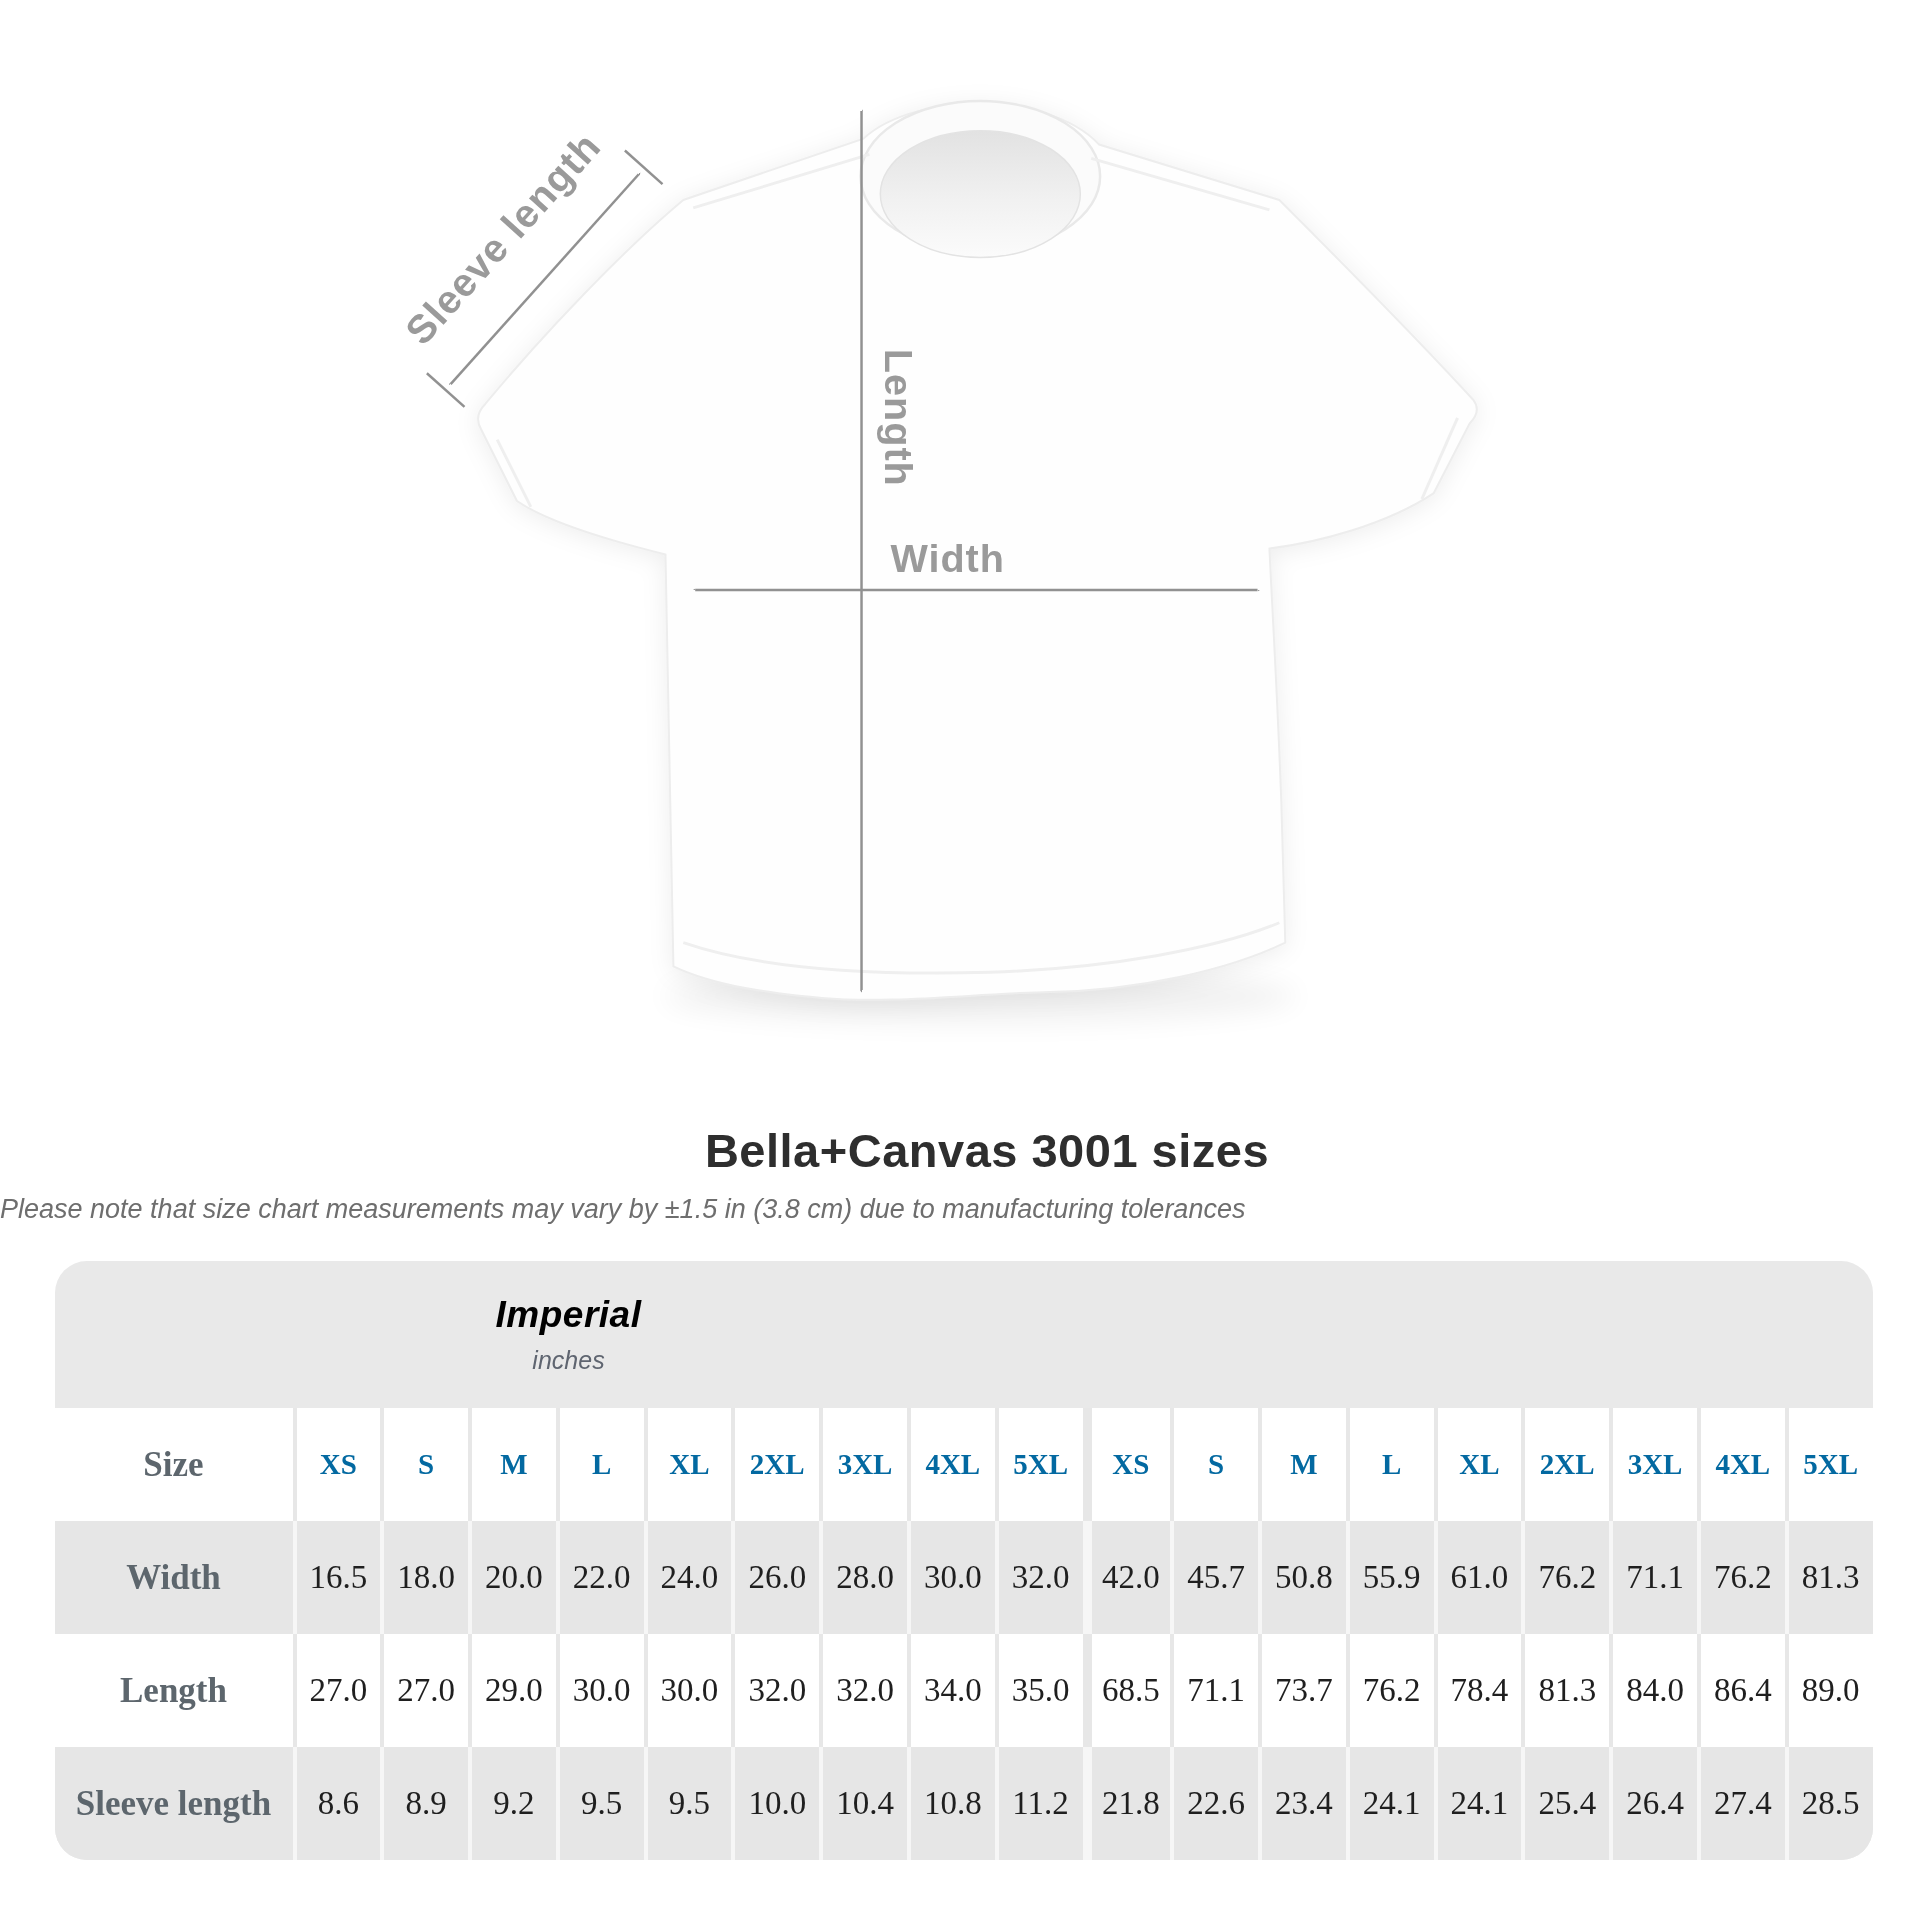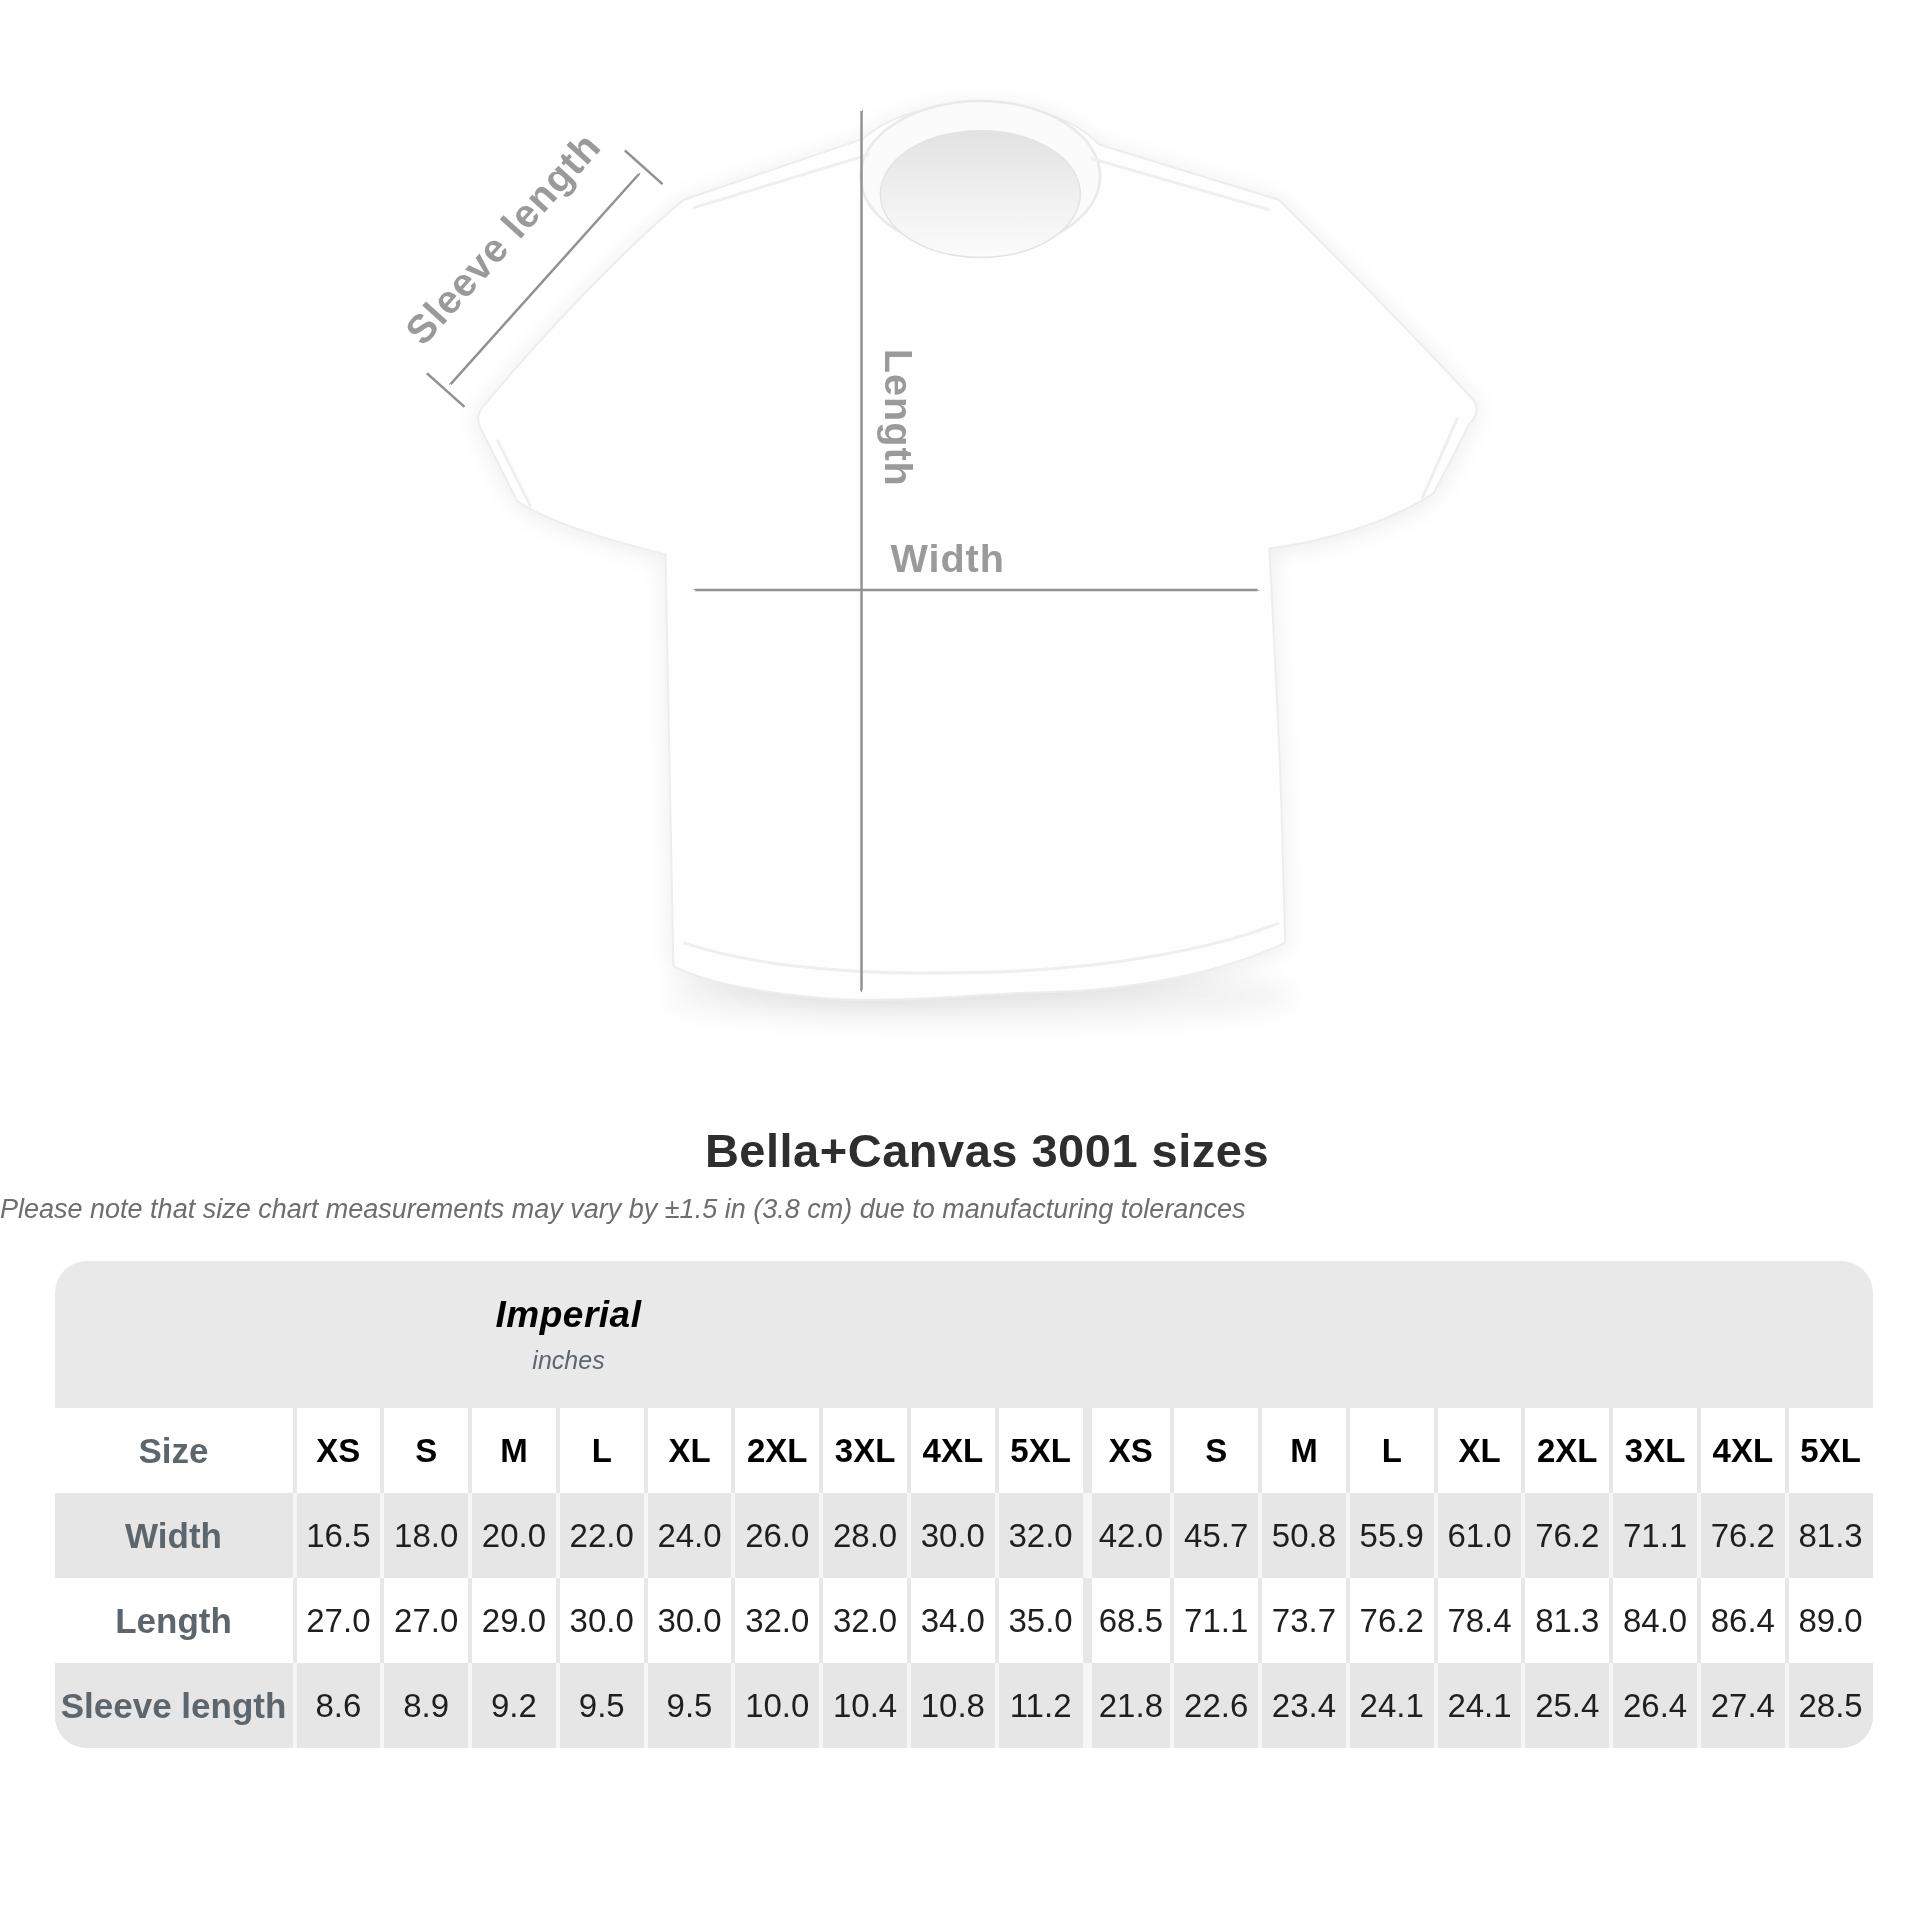--- a/index.html
+++ b/index.html
@@ -15,30 +15,30 @@
   .page-title{margin:26px 0 0;text-align:center;font-size:47px;font-weight:bold;color:#2e2e2e;letter-spacing:0.5px;padding-left:47px;}
   .page-subtitle{margin:16px 0 0;text-align:left;font-style:italic;font-size:27px;color:#6e6e6e;}
 
   
   .size-table{width:1818px;margin:36px auto 0;border-radius:32px;overflow:hidden;background:#e9e9e9;}
   .group-band{display:grid;grid-template-columns:1028px 790px;height:147px;}
   .group{display:flex;flex-direction:column;align-items:center;justify-content:center;gap:10px;}
   .group .g-title{font-size:37px;font-weight:bold;font-style:italic;color:#000000;letter-spacing:0.5px;}
   .group .g-sub{font-size:25px;font-style:italic;color:#5f6570;}
 
-  .trow{display:grid;grid-template-columns:238px repeat(18,1fr);height:85px;}
+  .trow{display:grid;grid-template-columns:238px repeat(18,1fr);height:113px;font-family:Liberation Serif, serif;}
   .trow.white{background:#ffffff;}
   .trow.gray{background:#e6e6e6;}
   .c{display:flex;align-items:center;justify-content:center;border-left:4px solid transparent;box-sizing:border-box;}
   .c.first{border-left:none;}
   .trow.white .c{border-left-color:#e7e7e7;}
   .trow.gray .c{border-left-color:#f6f6f6;}
   .c.metric-start{border-left-width:9px;}
   .lbl{font-weight:bold;font-size:35px;color:#5d666d;}
-  .szh{font-weight:bold;font-size:33px;color:#000000;}
+  .szh{font-weight:bold;font-size:29px;color:#0369a1;}
   .val{font-size:33px;color:#1f1f1f;}
 </style>
 </head>
 <body>
 
 <div class="page">
 
   <div class="diagram">
     <svg width="1927" height="1097" viewBox="0 0 1946 1108">
       <defs>

